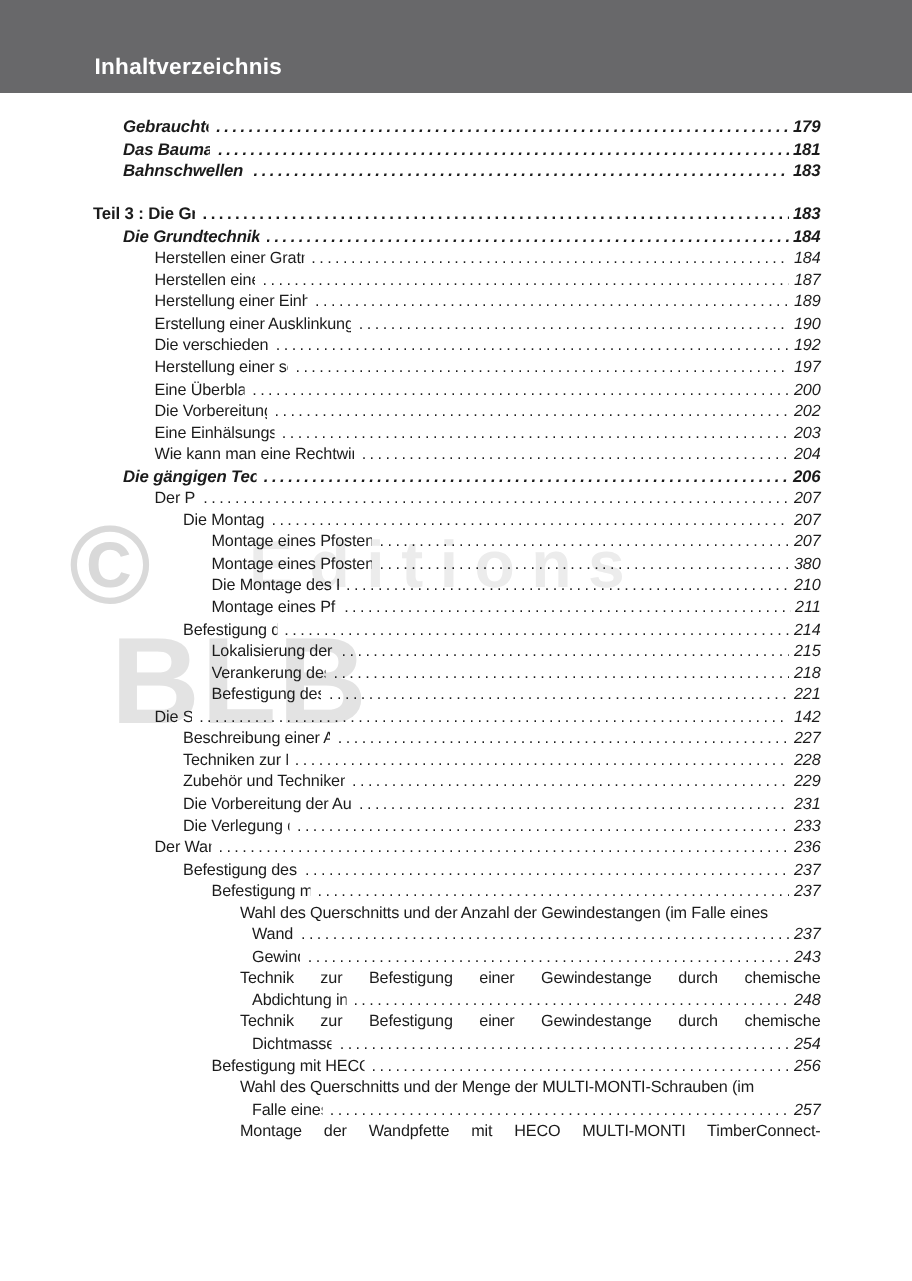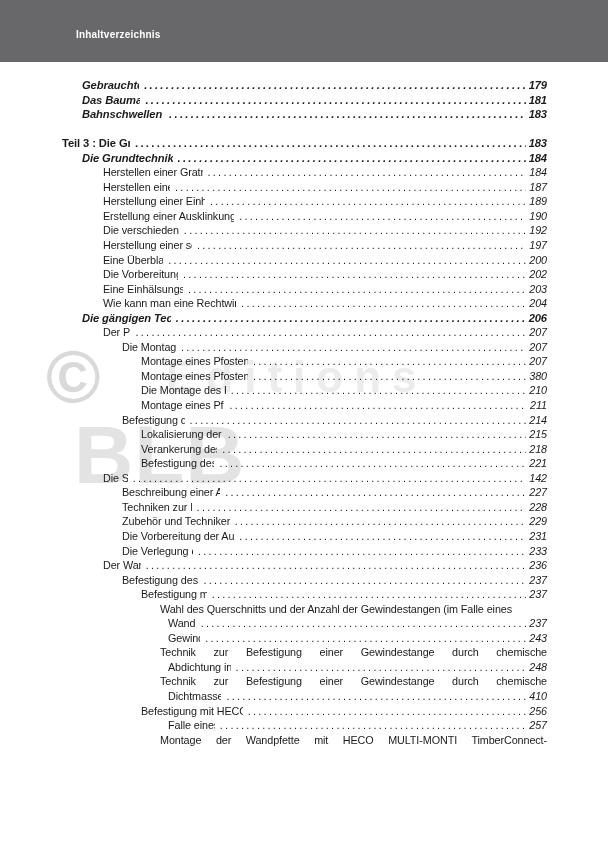--- a/index.html
+++ b/index.html
@@ -13,22 +13,22 @@
   .page{position:absolute;inset:0;background:#ffffff;}
 
   
   .header{
     position:absolute;left:0;top:0;right:0;height:62px;
     background:#68686a;
     display:flex;align-items:flex-end;
     padding:0 0 9px 63px;box-sizing:border-box;
   }
   .header h1{
-    margin:13px;color:#ffffff;
-    font-size:10px;font-weight:bold;letter-spacing:.2px;
+    margin:0;color:#ffffff;
+    font-size:15px;font-weight:bold;letter-spacing:.2px;
   }
 
   
   .wm{position:absolute;color:#e6e6e6;user-select:none;z-index:0;white-space:nowrap;}
   .wm-copy{left:46px;top:334px;font-size:74px;font-weight:bold;color:#d9d9d9;}
   .wm-ed{left:166px;top:352px;font-size:44px;font-weight:bold;letter-spacing:11px;color:#ececec;}
   .wm-blb{left:42px;top:408px;font-size:82px;font-weight:800;letter-spacing:1px;color:#e3e3e3;margin-left:32px;}
 
   
   .toc{
@@ -278,26 +278,29 @@
         <span class="label">Abdichtung in einem hohlen Material</span>
         <span class="leader"></span>
         <span class="page-num">248</span>
       </div>
       <div class="row lvl5 justify">
         <span class="label">Technik zur Befestigung einer Gewindestange durch chemische</span>
       </div>
       <div class="row lvl6">
         <span class="label">Dichtmasse in festem Material</span>
         <span class="leader"></span>
-        <span class="page-num">410</span>
+        <span class="page-num">254</span>
       </div>
       <div class="row lvl4">
         <span class="label">Befestigung mit HECO Multi-Monti TimberConnect Schrauben</span>
         <span class="leader"></span>
         <span class="page-num">256</span>
+      </div>
+      <div class="row lvl5">
+        <span class="label">Wahl des Querschnitts und der Menge der MULTI-MONTI-Schrauben (im</span>
       </div>
       <div class="row lvl6">
         <span class="label">Falle eines Wandbalkens)</span>
         <span class="leader"></span>
         <span class="page-num">257</span>
       </div>
       <div class="row lvl5 justify">
         <span class="label">Montage der Wandpfette mit HECO MULTI-MONTI TimberConnect-</span>
       </div>
     </div>

